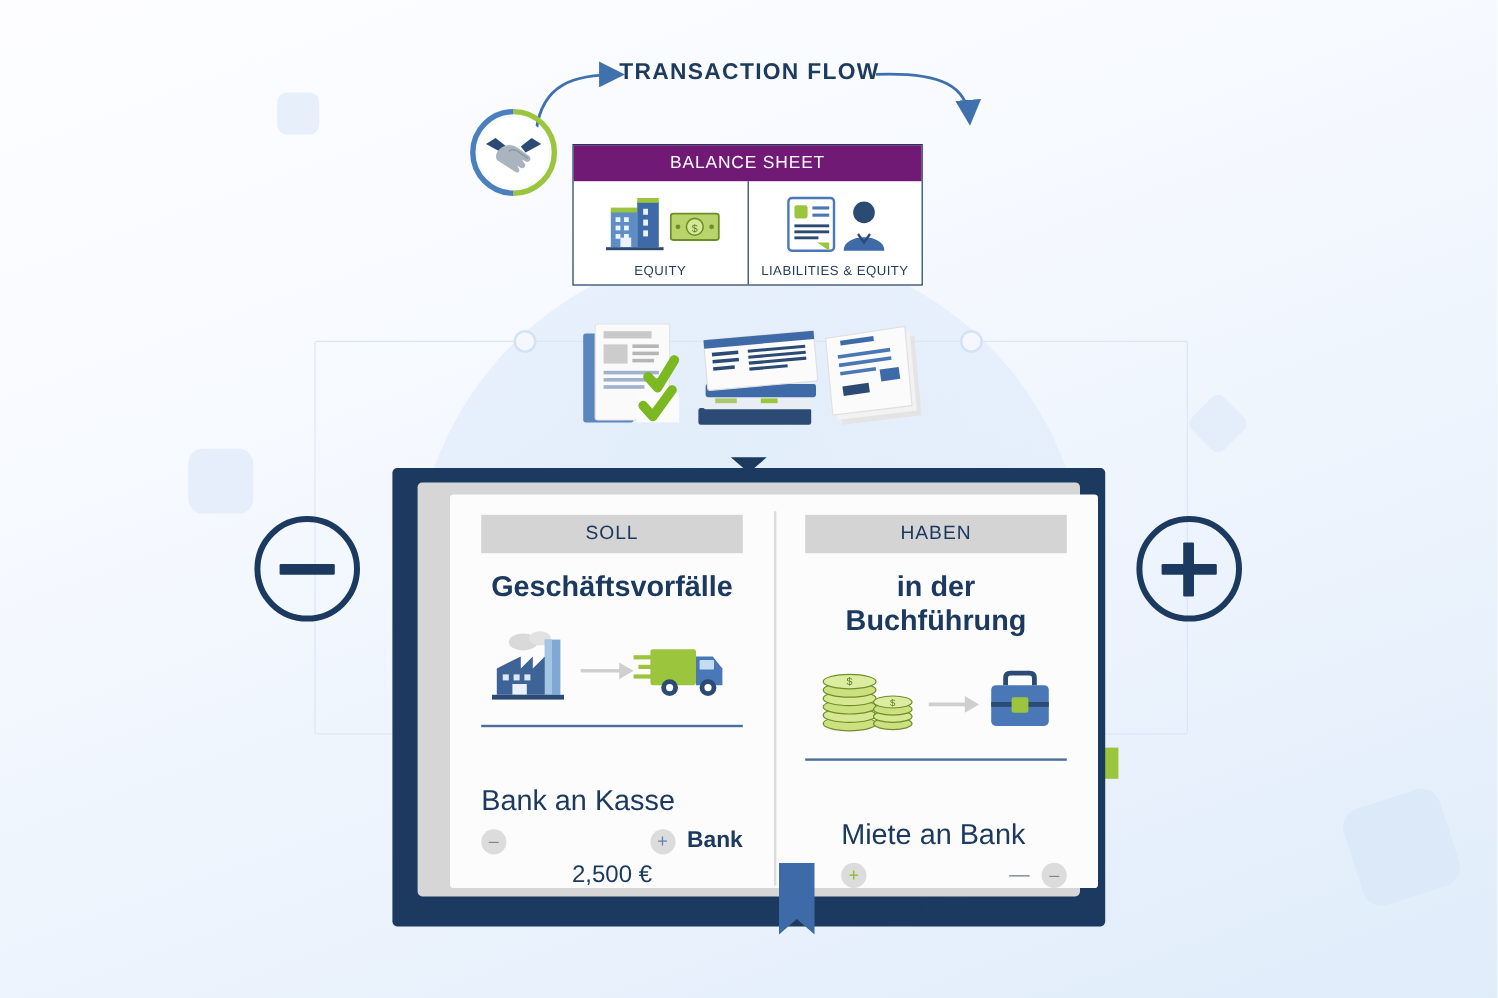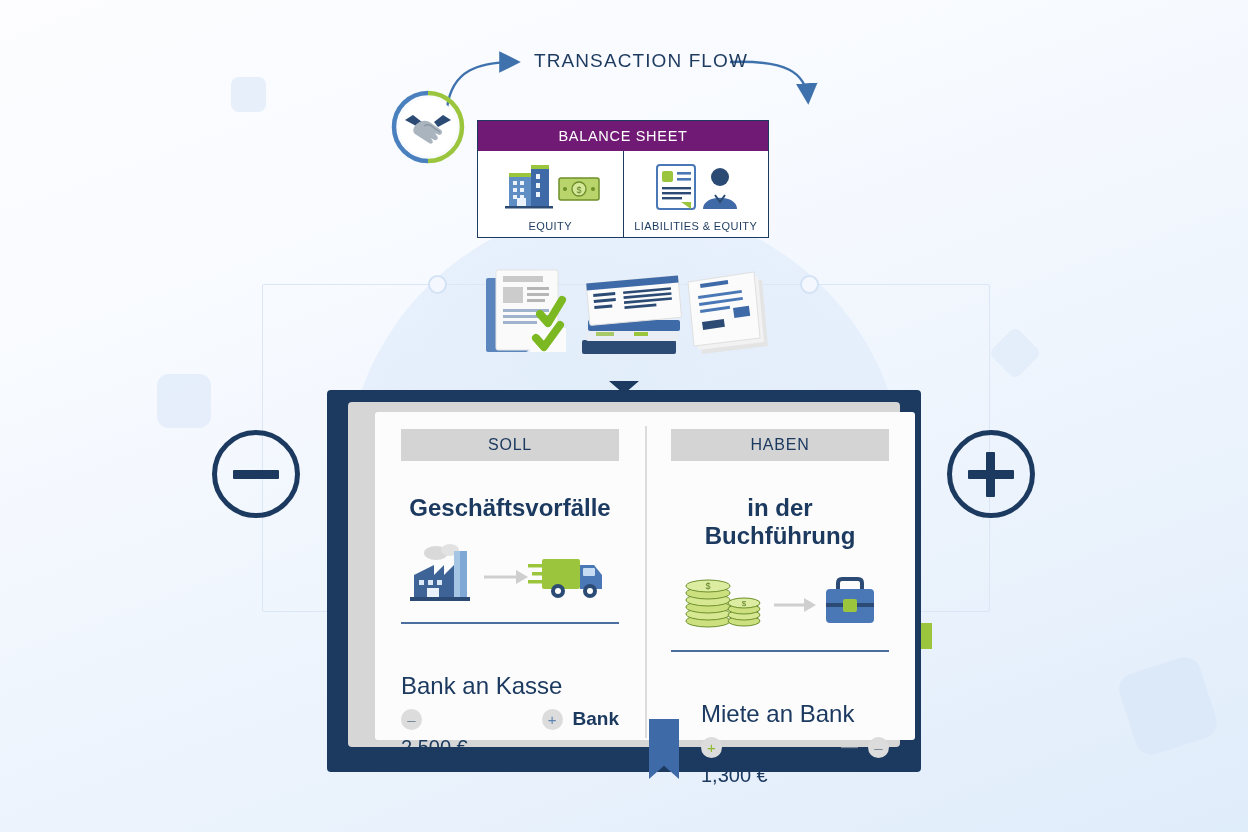--- a/index.html
+++ b/index.html
@@ -55,25 +55,25 @@
   .green-sq {
     position: absolute;
     left: 901px; top: 623px;
     width: 31px; height: 26px;
     background: #9cc53e;
   }
 
   
   .flow-title {
     position: absolute;
-    left: 534px; top: 50px;
+    left: 516px; top: 50px;
     font-size: 19px;
     letter-spacing: 1.1px;
     color: #1d3a5f;
-    font-weight: 400;
+    font-weight: 700;
   }
   .flow-svg { position: absolute; left: 0; top: 0; width: 1248px; height: 180px; }
 
   
   .handshake {
     position: absolute;
     left: 391px; top: 90px;
     width: 74px; height: 74px;
   }
 
@@ -164,21 +164,21 @@
     font-size: 16px;
     letter-spacing: .8px;
     text-align: center;
     padding: 7px 0 7px;
   }
   .col-sub {
     text-align: center;
     font-size: 24px;
     font-weight: 700;
     color: #1c3a60;
-    margin-top: 33px;
+    margin-top: 15px;
   }
   .col-icons {
     height: 88px;
     display: flex;
     align-items: center;
     justify-content: center;
     gap: 4px;
     margin-top: 8px;
   }
   .rule {
@@ -213,20 +213,21 @@
   }
   .badge.plus-blue { color: #5e84b4; }
   .badge.plus-green { color: #8db92f; }
   .badge-text { font-size: 19px; color: #1c3a60; font-weight: bold; }
   .dash-plain { color: #7a8896; font-size: 17px; }
   .spacer { flex: 1; }
   .entry-amt {
     font-size: 20px;
     color: #1c3a60;
     margin-top: 4px;
+    text-align: center;
   }
 
   
   .pm {
     position: absolute;
     width: 88px; height: 88px;
     border: 5px solid #1c3a60;
     border-radius: 50%;
   }
   .pm.minus { left: 212px; top: 430px; }

